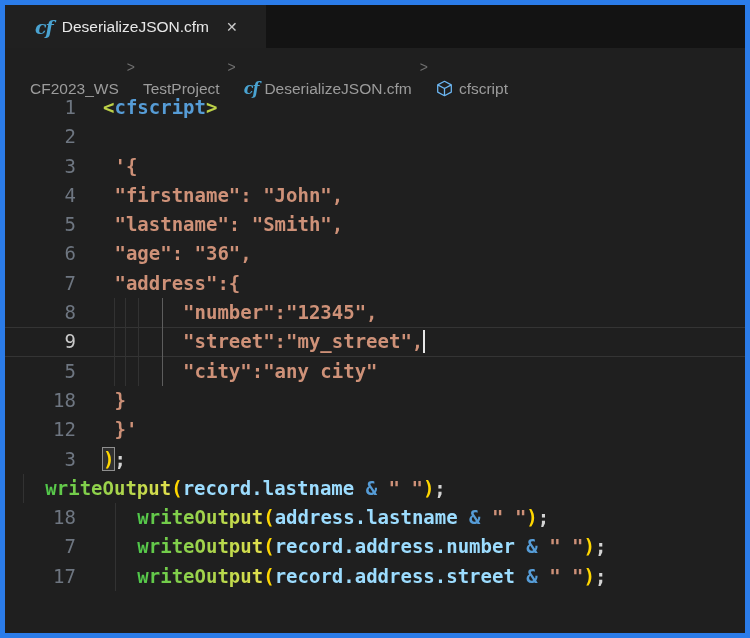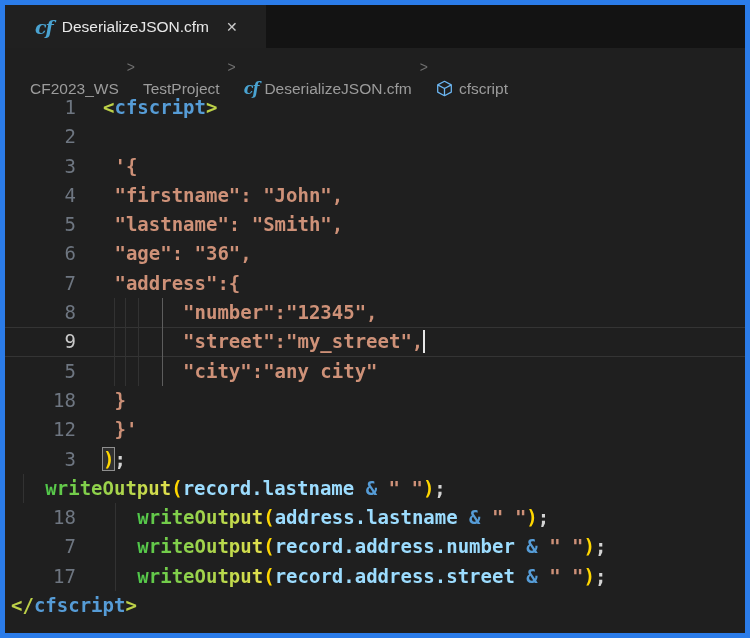--- a/index.html
+++ b/index.html
@@ -168,17 +168,16 @@
       </div>
       <div class="line">
         <div class="gutter">7</div>
         <div class="code"><span class="guide" style="left: 18px;"></span><span class="tk-pln">   </span><span class="tk-fn">writeOutput</span><span class="tk-par">(</span><span class="tk-id">record.address.number</span><span class="tk-pln"> </span><span class="tk-amp">&amp;</span><span class="tk-pln"> </span><span class="tk-str">" "</span><span class="tk-par">)</span><span class="tk-pun">;</span></div>
       </div>
       <div class="line">
         <div class="gutter">17</div>
         <div class="code"><span class="guide" style="left: 18px;"></span><span class="tk-pln">   </span><span class="tk-fn">writeOutput</span><span class="tk-par">(</span><span class="tk-id">record.address.street</span><span class="tk-pln"> </span><span class="tk-amp">&amp;</span><span class="tk-pln"> </span><span class="tk-str">" "</span><span class="tk-par">)</span><span class="tk-pun">;</span></div>
       </div>
       <div class="line">
-        <div class="code"><span class="tk-tagp">&lt;/</span><span class="tk-tagn">cfscript</span><span class="tk-tagp">&gt;</span></div>
       </div>
     </div>
 
 </div>
 
 </body></html>

